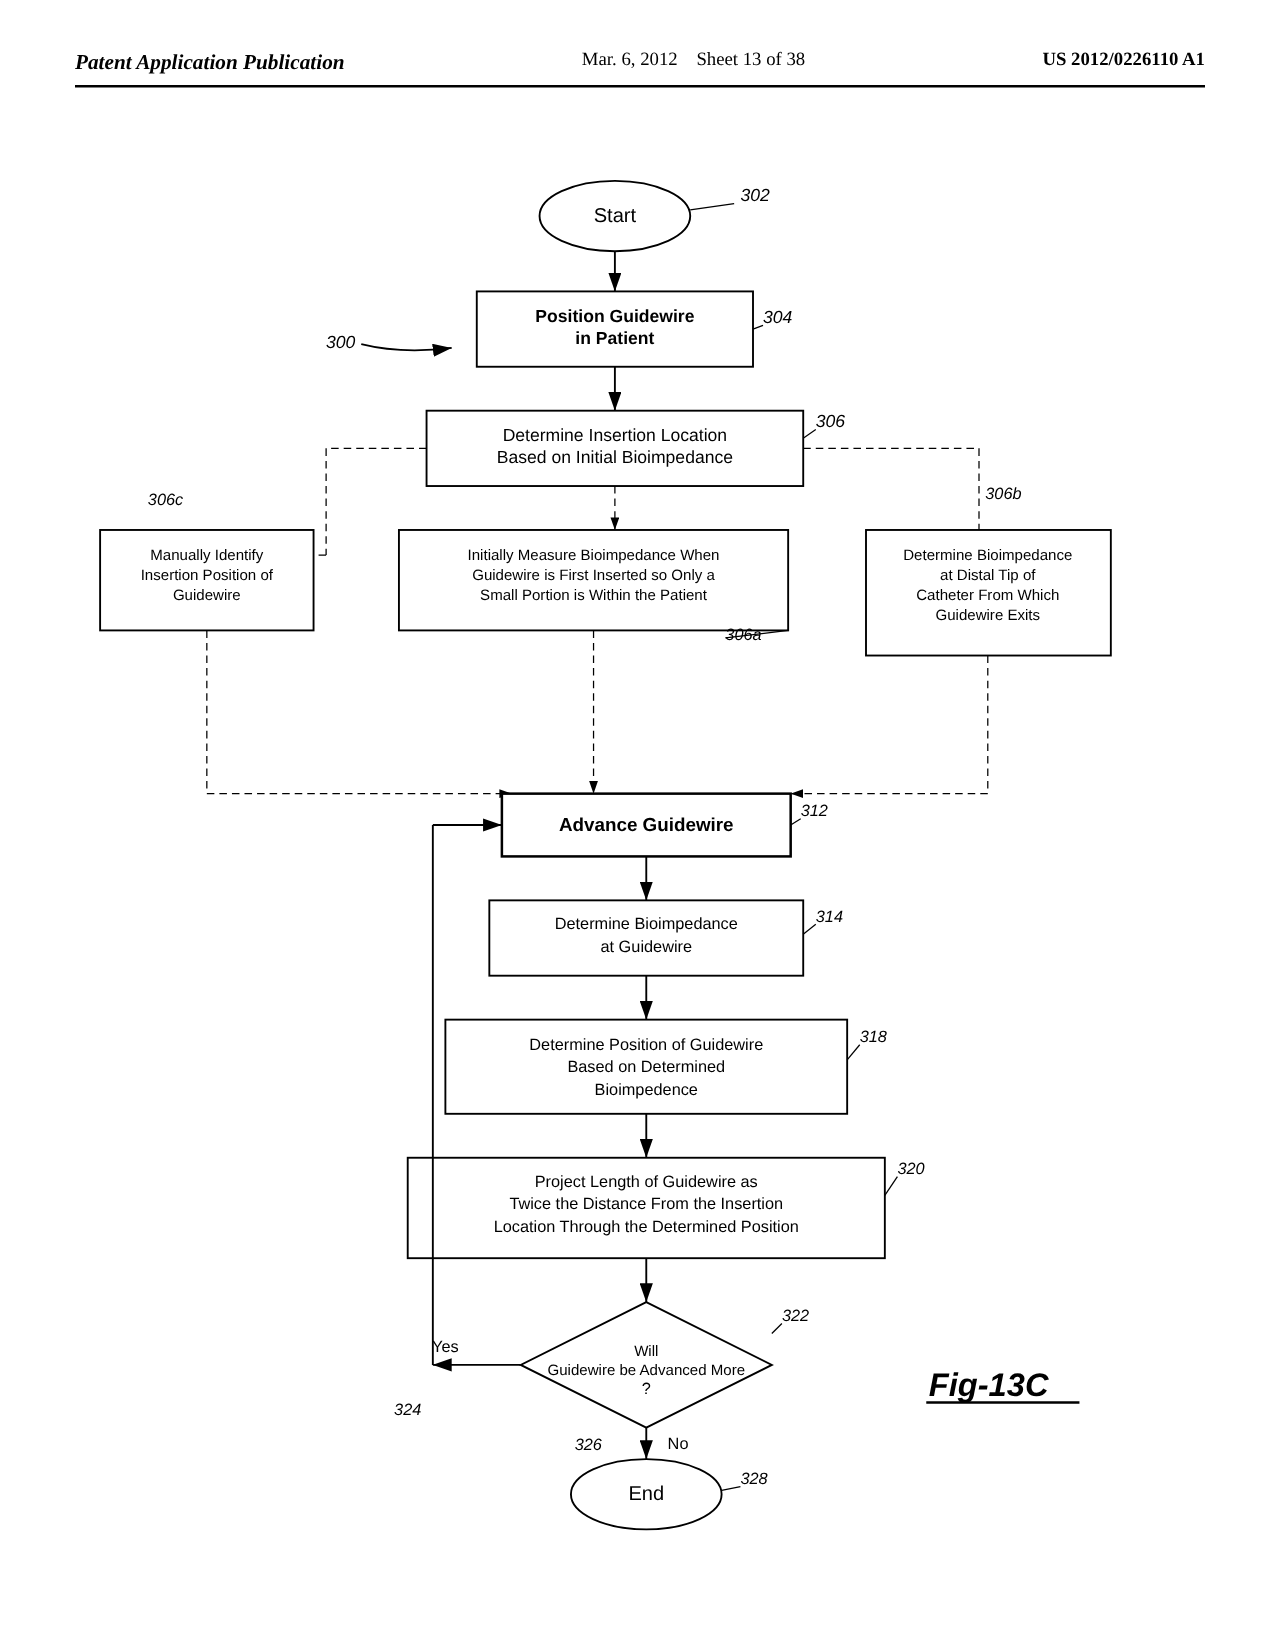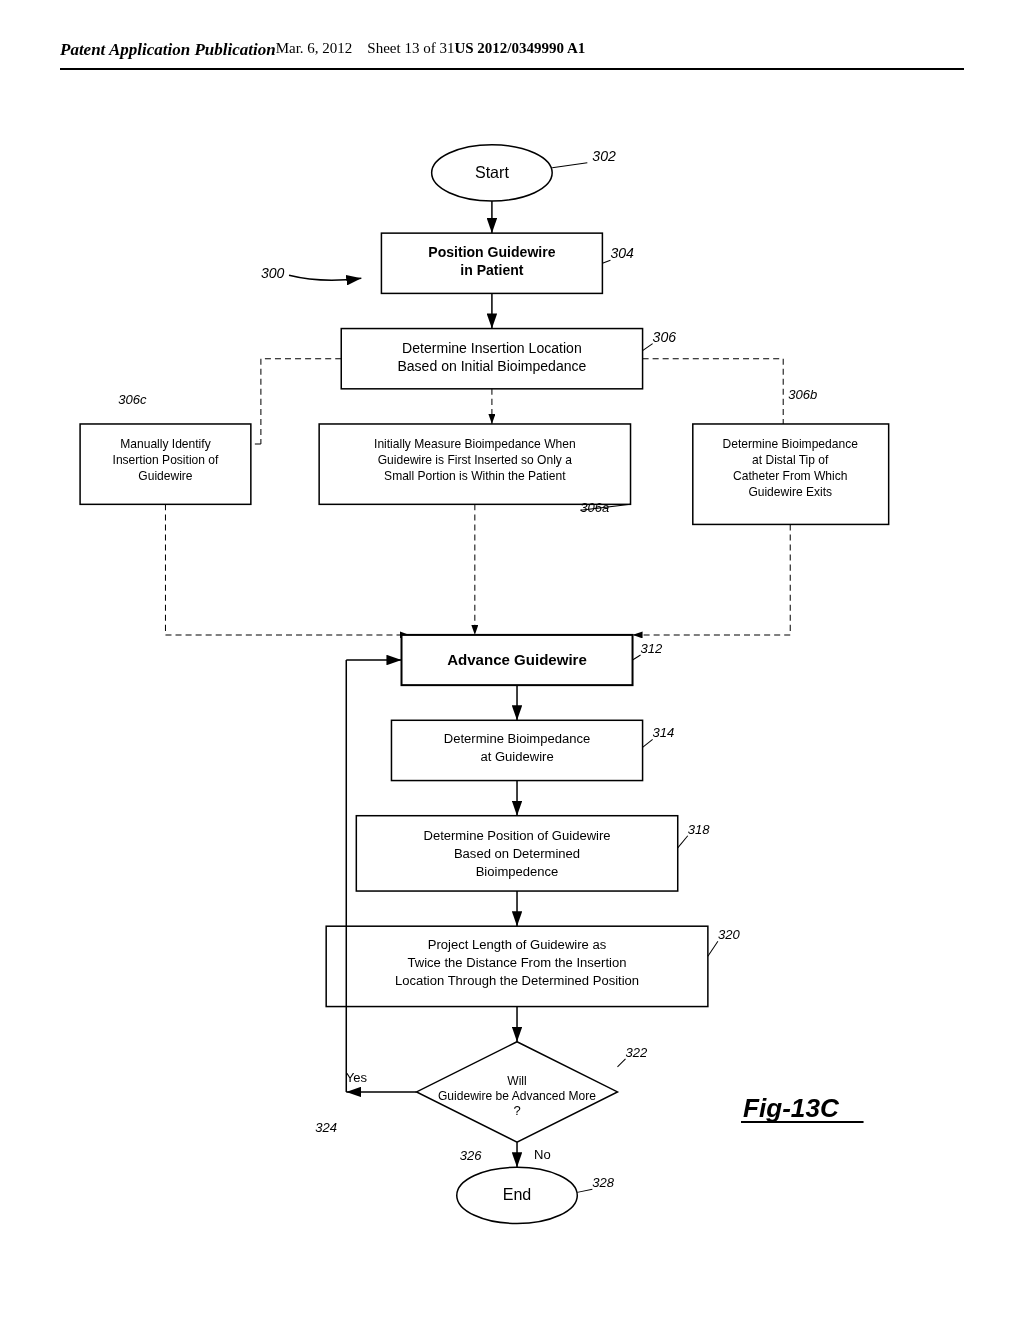--- a/index.html
+++ b/index.html
@@ -12,21 +12,21 @@
     }
     .page {
       width: 1024px;
       min-height: 1320px;
       background: #fff;
       padding: 40px 60px 40px 60px;
       position: relative;
     }
     .header {
       display: flex;
-      justify-content: flex-start;
+      justify-content: space-between;
       align-items: flex-start;
       margin-bottom: 10px;
       border-bottom: 2px solid #000;
       padding-bottom: 8px;
     }
     .header-left {
       font-size: 17px;
       font-weight: bold;
       font-style: italic;
     }
@@ -49,23 +49,23 @@
     }
   </style>
 </head>
 <body>
 
 <div class="page">
   <div class="header">
     <div class="header-left">Patent Application Publication</div>
     <div class="header-center">
       <span>Mar. 6, 2012</span>&nbsp;&nbsp;&nbsp;
-      <span>Sheet 13 of 31</span>
+      <span>Sheet 13 of 38</span>
     </div>
-    <div class="header-right">US 2012/0349990 A1</div>
+    <div class="header-right">US 2012/0226110 A1</div>
   </div>
 
   <div class="diagram-area">
     <svg viewBox="0 0 900 1100" xmlns="http://www.w3.org/2000/svg">
 
       <defs>
         <marker id="arrowhead" markerWidth="10" markerHeight="7" refX="10" refY="3.5" orient="auto">
           <polygon points="0 0, 10 3.5, 0 7" fill="#000"></polygon>
         </marker>
       </defs>

